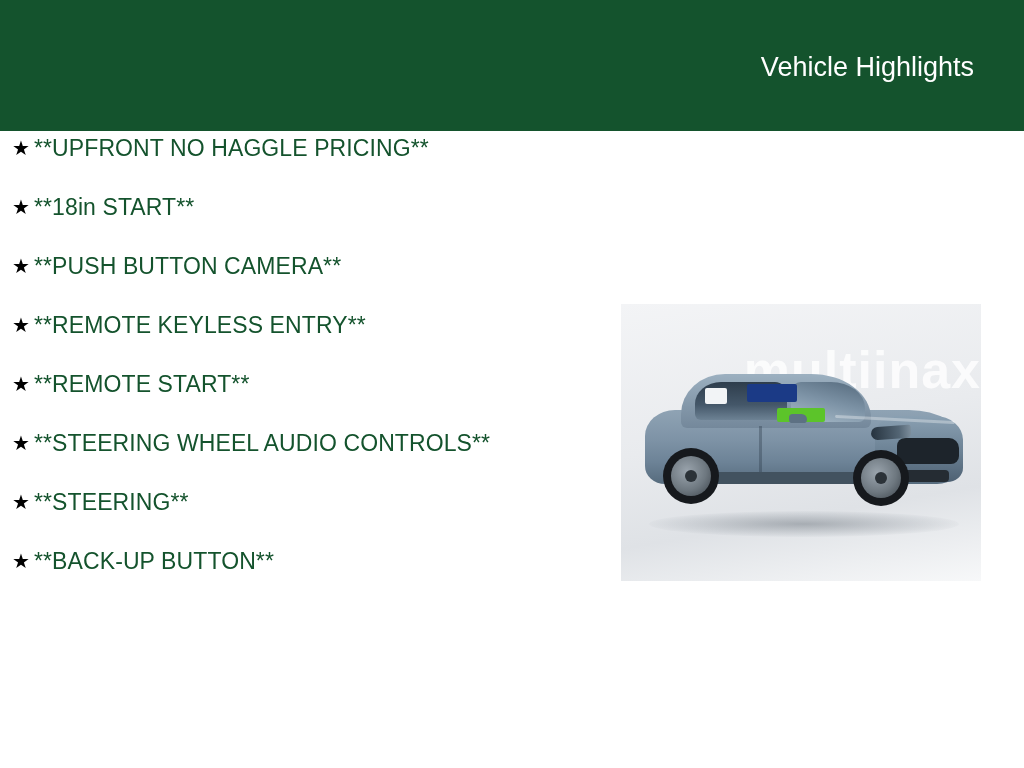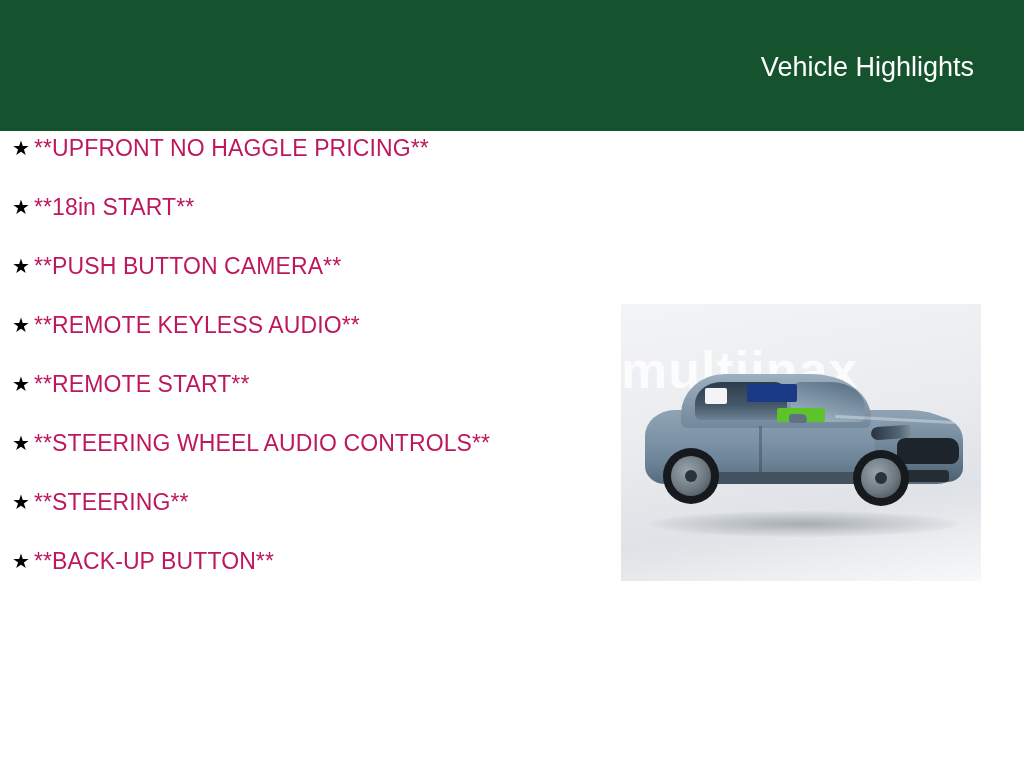--- a/index.html
+++ b/index.html
@@ -61,21 +61,21 @@
     flex: 0 0 auto;
     width: 22px;
     color: #000000;
     font-size: 20px;
     line-height: 30px;
     text-align: left;
     margin-top: 2px;
   }
   .highlight-text {
     flex: 1 1 auto;
-    color: #be185d;
+    color: #14532d;
     font-size: 23px;
     line-height: 35px;
     letter-spacing: 0.1px;
     word-break: break-word;
   }
   
   .photo-frame {
     position: absolute;
     left: 621px;
     top: 304px;
@@ -87,21 +87,21 @@
   .photo-bg {
     position: absolute;
     inset: 0;
     background: linear-gradient(170deg, #f3f4f6 0%, #e9ebee 45%, #dfe2e6 72%, #f7f8f9 100%);
   }
   .watermark {
     position: absolute;
     left: 0;
     top: 36px;
     width: 100%;
-    text-align: left;
+    text-align: right;
     font-size: 52px;
     font-weight: bold;
     color: rgba(255,255,255,0.78);
     letter-spacing: 1px;
     font-family: "Liberation Sans", sans-serif;
     user-select: none;
   }
   .ground-shadow {
     position: absolute;
     left: 28px;
@@ -300,21 +300,21 @@
     <li class="highlight-item">
       <span class="bullet-star">★</span>
       <span class="highlight-text">**18in START**</span>
     </li>
     <li class="highlight-item">
       <span class="bullet-star">★</span>
       <span class="highlight-text">**PUSH BUTTON CAMERA**</span>
     </li>
     <li class="highlight-item">
       <span class="bullet-star">★</span>
-      <span class="highlight-text">**REMOTE KEYLESS AUDIO**</span>
+      <span class="highlight-text">**REMOTE KEYLESS ENTRY**</span>
     </li>
     <li class="highlight-item">
       <span class="bullet-star">★</span>
       <span class="highlight-text">**REMOTE START**</span>
     </li>
     <li class="highlight-item">
       <span class="bullet-star">★</span>
       <span class="highlight-text">**STEERING WHEEL AUDIO CONTROLS**</span>
     </li>
     <li class="highlight-item">

